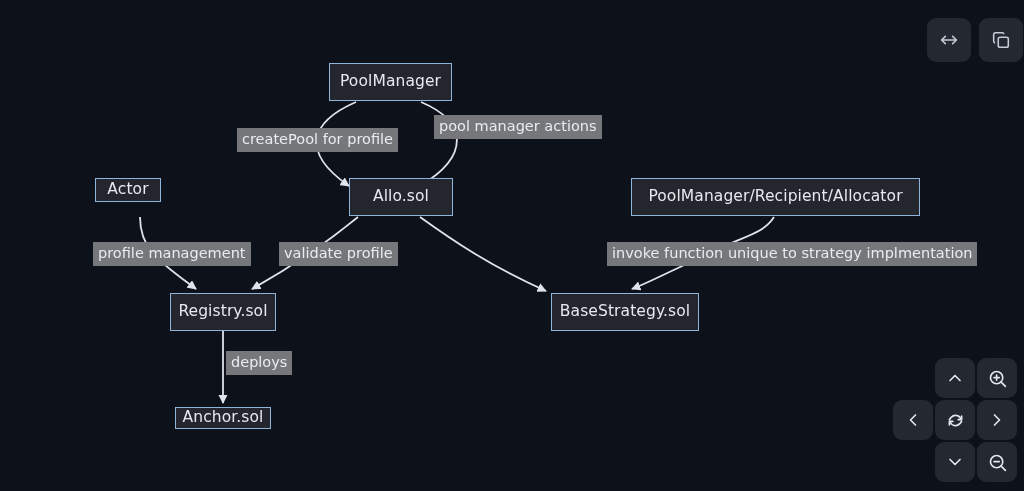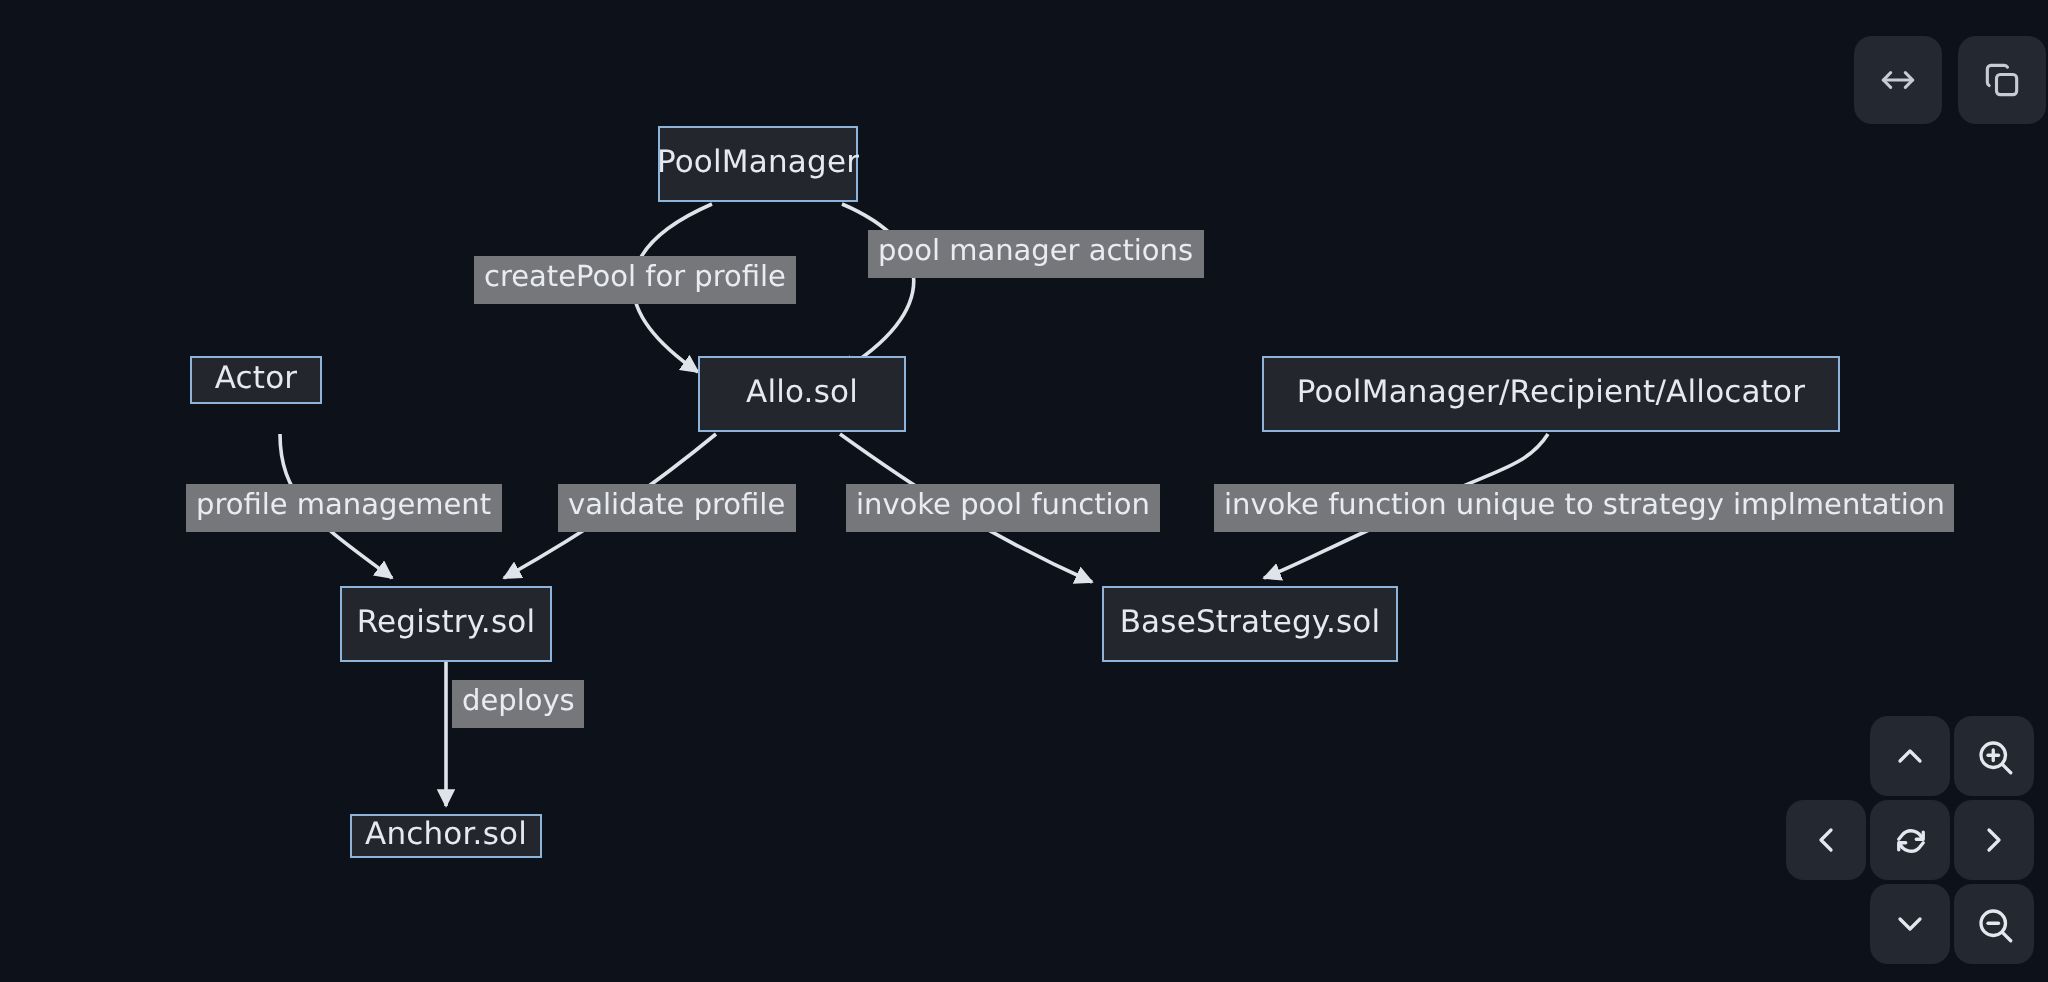--- a/index.html
+++ b/index.html
@@ -103,21 +103,21 @@
       <path d="M 358 217 C 330 240 300 262 252 289"></path>
 
       <path d="M 420 217 C 452 240 490 266 546 291"></path>
 
       <path d="M 774 217 C 762 236 740 236 700 258 C 668 272 650 282 632 289"></path>
 
       <path d="M 223 331 L 223 403"></path>
     </g>
   </svg>
 
-  <div class="node" style="left:329px;top:63px;width:100px;height:38px;">PoolManager</div>
+  <div class="node" style="left:329px;top:63px;width:123px;height:38px;">PoolManager</div>
 
   <div class="node" style="left:95px;top:178px;width:66px;height:24px;">Actor</div>
 
   <div class="node" style="left:349px;top:178px;width:104px;height:38px;">Allo.sol</div>
 
   <div class="node" style="left:631px;top:178px;width:289px;height:38px;">PoolManager/Recipient/Allocator</div>
 
   <div class="node" style="left:170px;top:293px;width:106px;height:38px;">Registry.sol</div>
 
   <div class="node" style="left:551px;top:293px;width:148px;height:38px;">BaseStrategy.sol</div>
@@ -125,25 +125,24 @@
   <div class="node" style="left:175px;top:407px;width:96px;height:22px;">Anchor.sol</div>
 
   <div class="edge-label" style="left:201px;top:128px;">createPool for profile</div>
 
   <div class="edge-label" style="left:398px;top:115px;">pool manager actions</div>
 
   <div class="edge-label" style="left:57px;top:242px;">profile management</div>
 
   <div class="edge-label" style="left:243px;top:242px;">validate profile</div>
 
-  <div class="edge-label" style="left:387px;top:242px;">invoke pool function</div>
 
   <div class="edge-label" style="left:571px;top:242px;">invoke function unique to strategy implmentation</div>
 
-  <div class="edge-label" style="left:190px;top:340px;">deploys</div>
+  <div class="edge-label" style="left:190px;top:351px;">deploys</div>
 
   <button class="ctrl-btn" id="btn-fit" title="Fit width">
     <span>
       <svg width="22" height="22" viewBox="0 0 24 24" fill="none" stroke="#c6cbd6" stroke-width="1.7" stroke-linecap="round" stroke-linejoin="round">
         <line x1="4" y1="12" x2="20" y2="12"></line>
         <polyline points="8,8 4,12 8,16"></polyline>
         <polyline points="16,8 20,12 16,16"></polyline>
       </svg>
     </span>
   </button>

